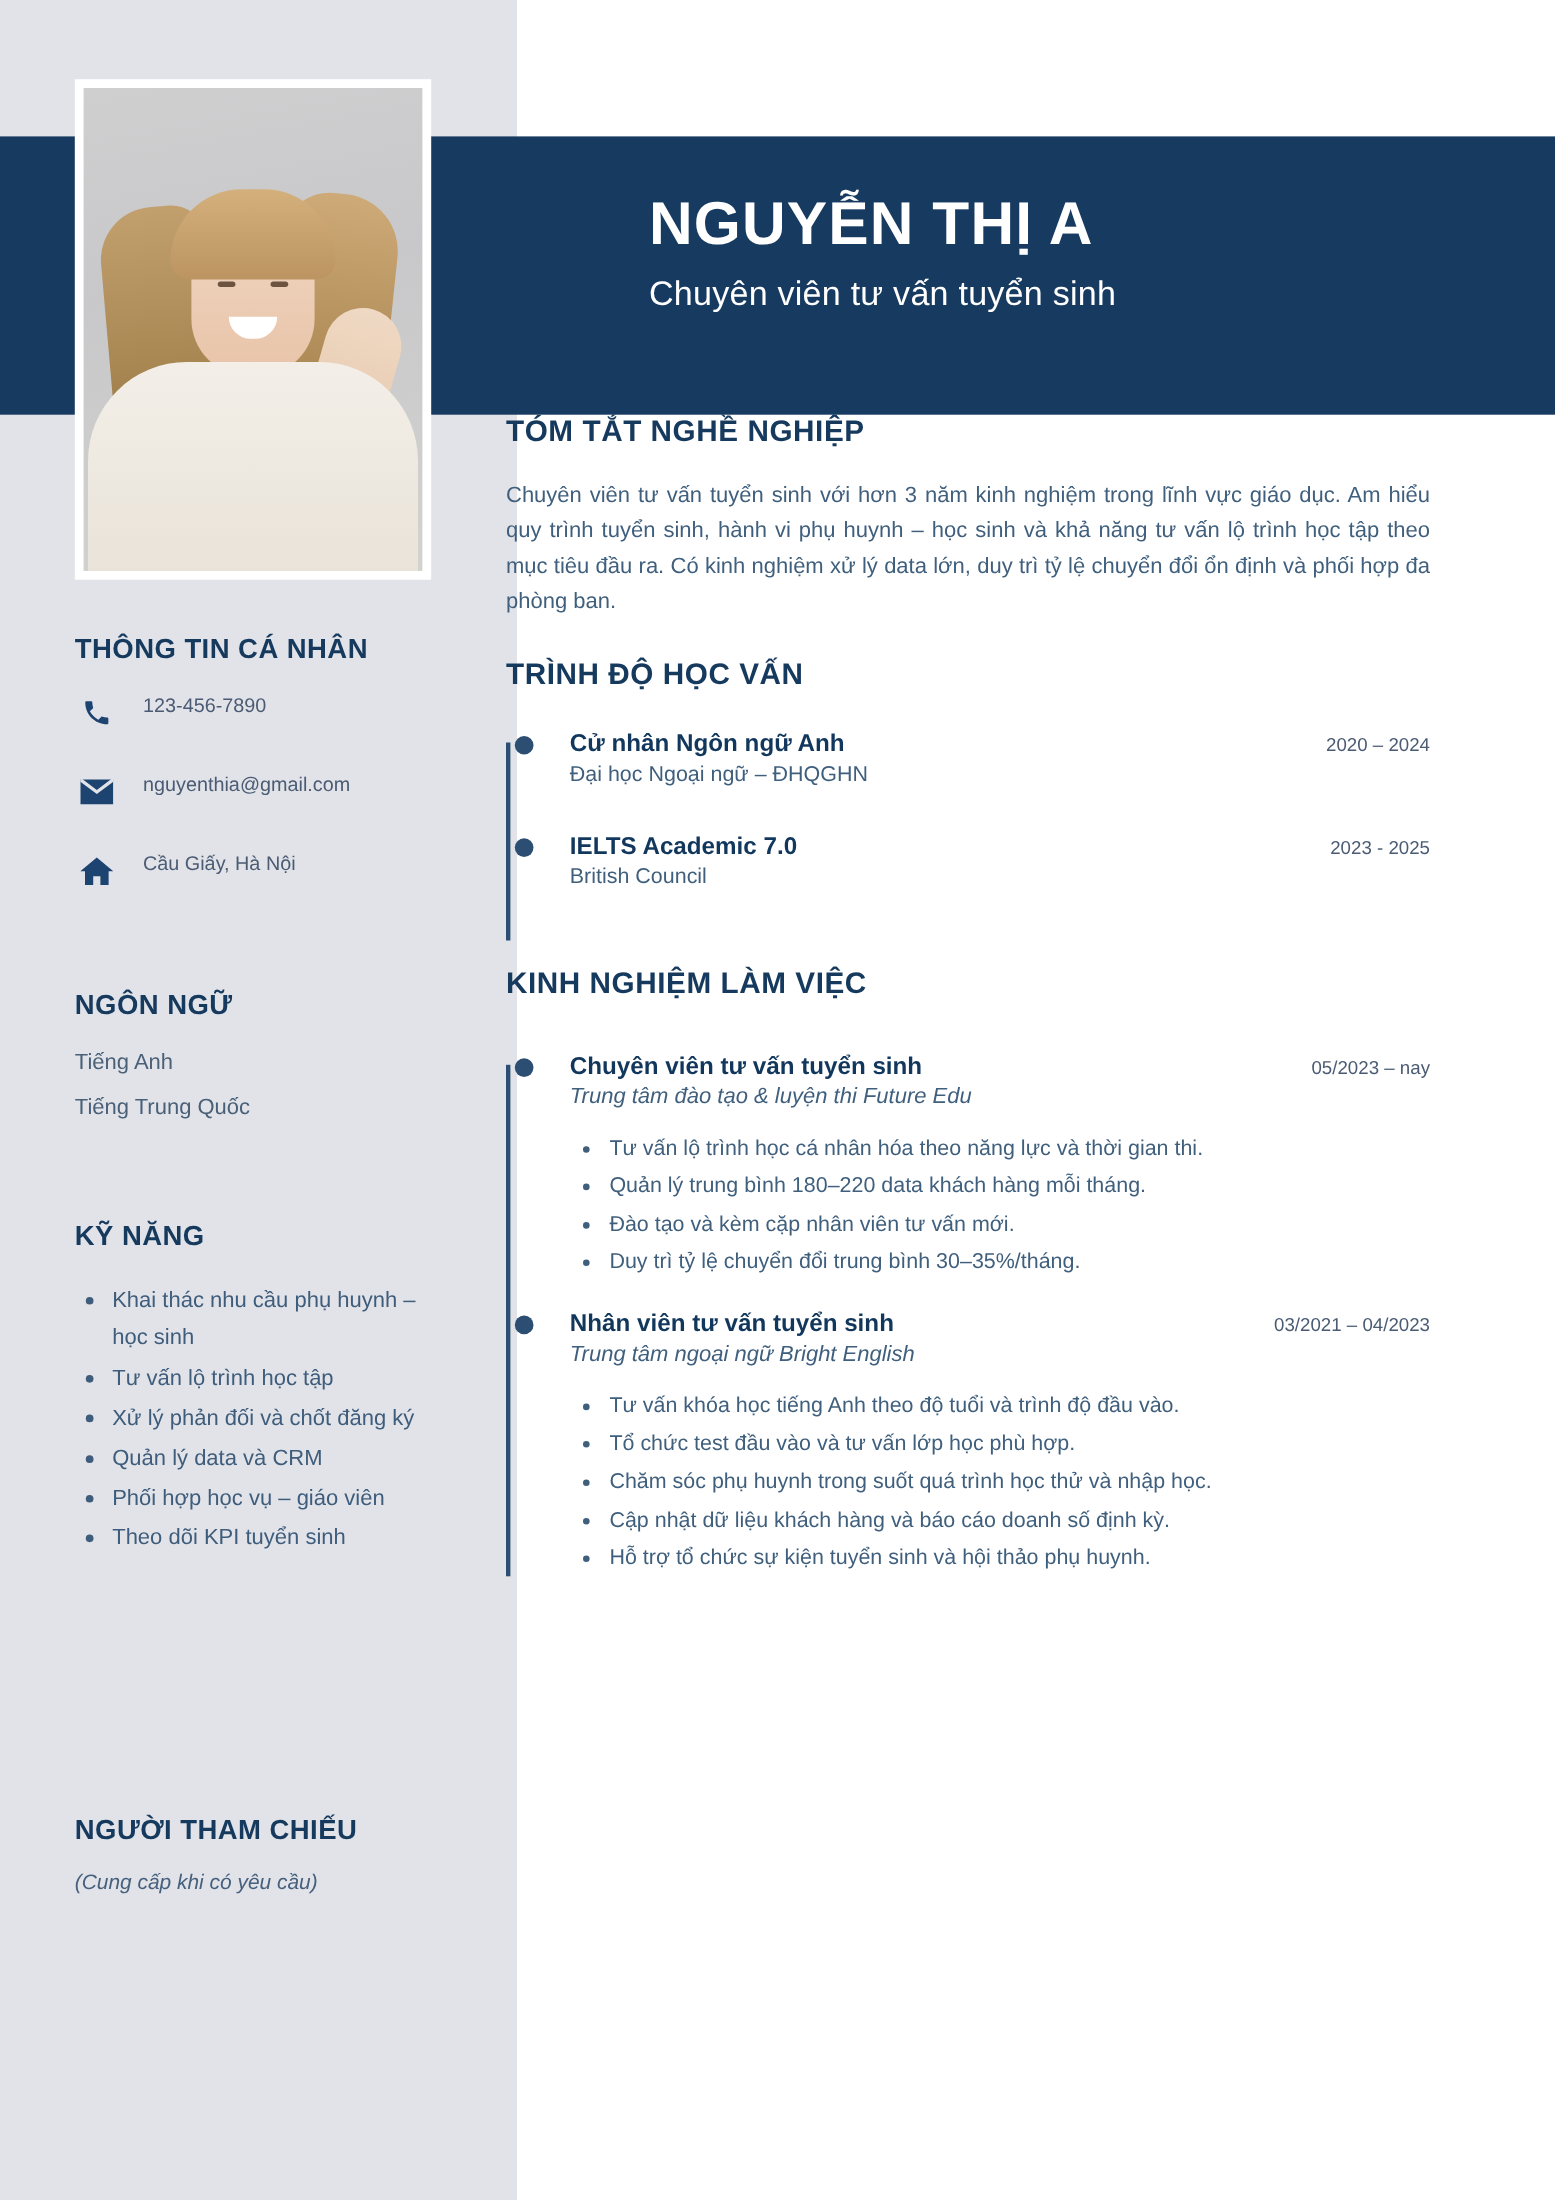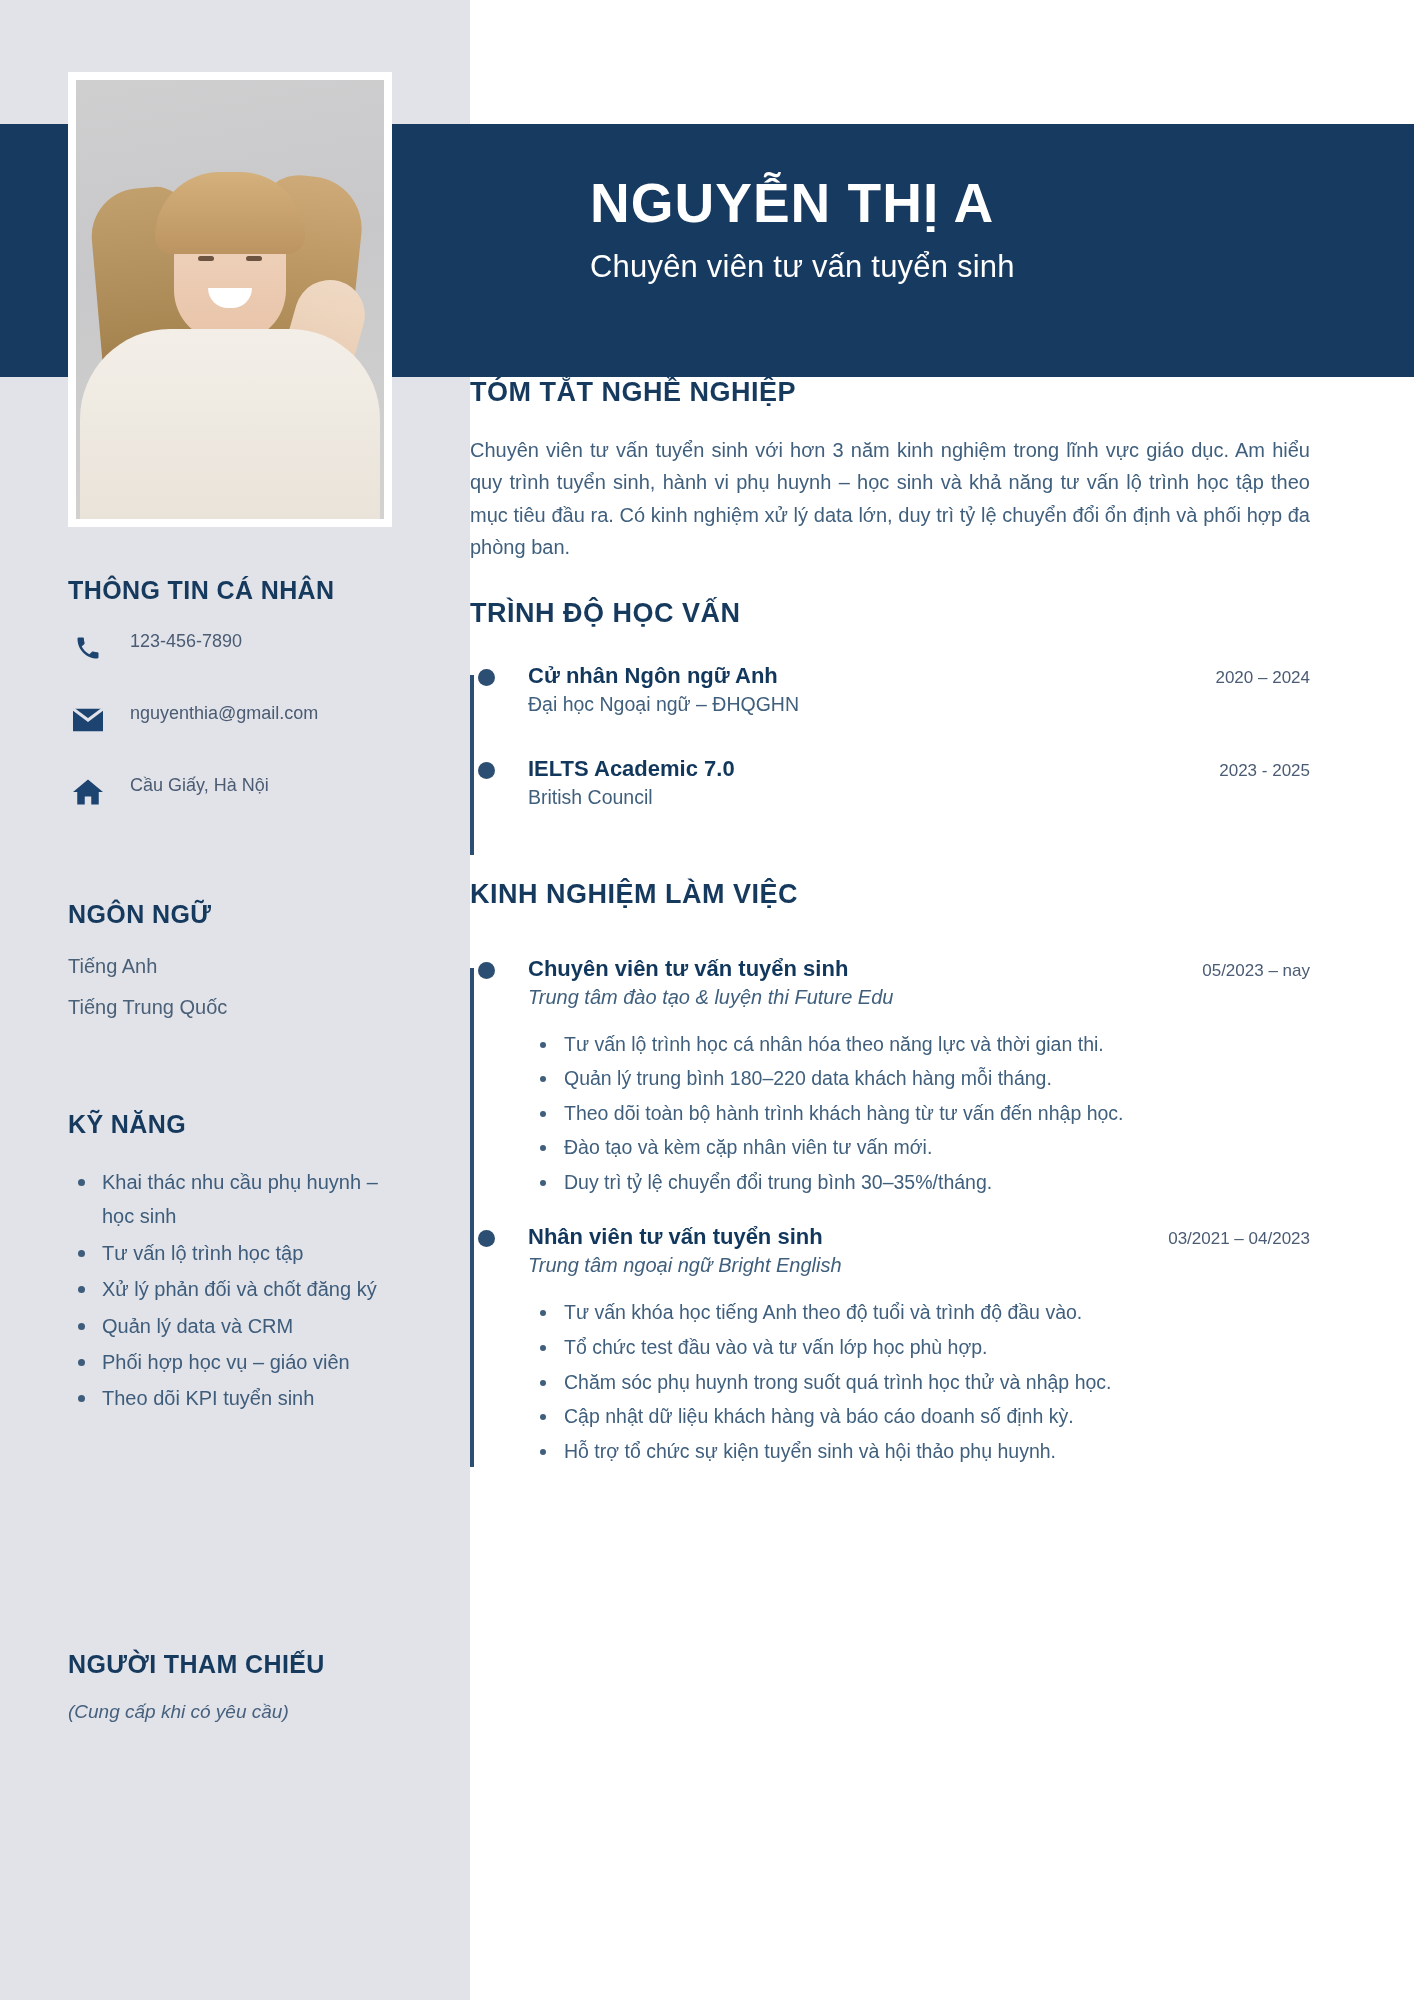--- a/index.html
+++ b/index.html
@@ -143,21 +143,21 @@
     width: 7px; height: 7px; border-radius: 50%;
     background: #3e5c7b;
   }
   .ref-note {
     color: #46607e;
     font-size: 19px;
     font-style: italic;
   }
 
   
-  .main { position: absolute; left: 470px; top: 377px; width: 840px; }
+  .main { position: absolute; left: 460px; top: 377px; width: 840px; }
   .sec-title {
     color: #16395e;
     font-size: 27px;
     font-weight: bold;
     letter-spacing: 0.5px;
   }
   .summary {
     color: #3f5f7d;
     font-size: 20px;
     line-height: 1.62;
@@ -349,21 +349,20 @@
         <div class="tl-entry">
           <span class="tl-dot"></span>
           <div class="tl-head">
             <span class="tl-role">Chuyên viên tư vấn tuyển sinh</span>
             <span class="tl-date">05/2023 – nay</span>
           </div>
           <div class="tl-org italic">Trung tâm đào tạo &amp; luyện thi Future Edu</div>
           <ul class="tl-bullets">
             <li>Tư vấn lộ trình học cá nhân hóa theo năng lực và thời gian thi.</li>
             <li>Quản lý trung bình 180–220 data khách hàng mỗi tháng.</li>
-            <li>Theo dõi toàn bộ hành trình khách hàng từ tư vấn đến nhập học.</li>
             <li>Đào tạo và kèm cặp nhân viên tư vấn mới.</li>
             <li>Duy trì tỷ lệ chuyển đổi trung bình 30–35%/tháng.</li>
           </ul>
         </div>
 
         <div class="tl-entry">
           <span class="tl-dot"></span>
           <div class="tl-head">
             <span class="tl-role">Nhân viên tư vấn tuyển sinh</span>
             <span class="tl-date">03/2021 – 04/2023</span>

